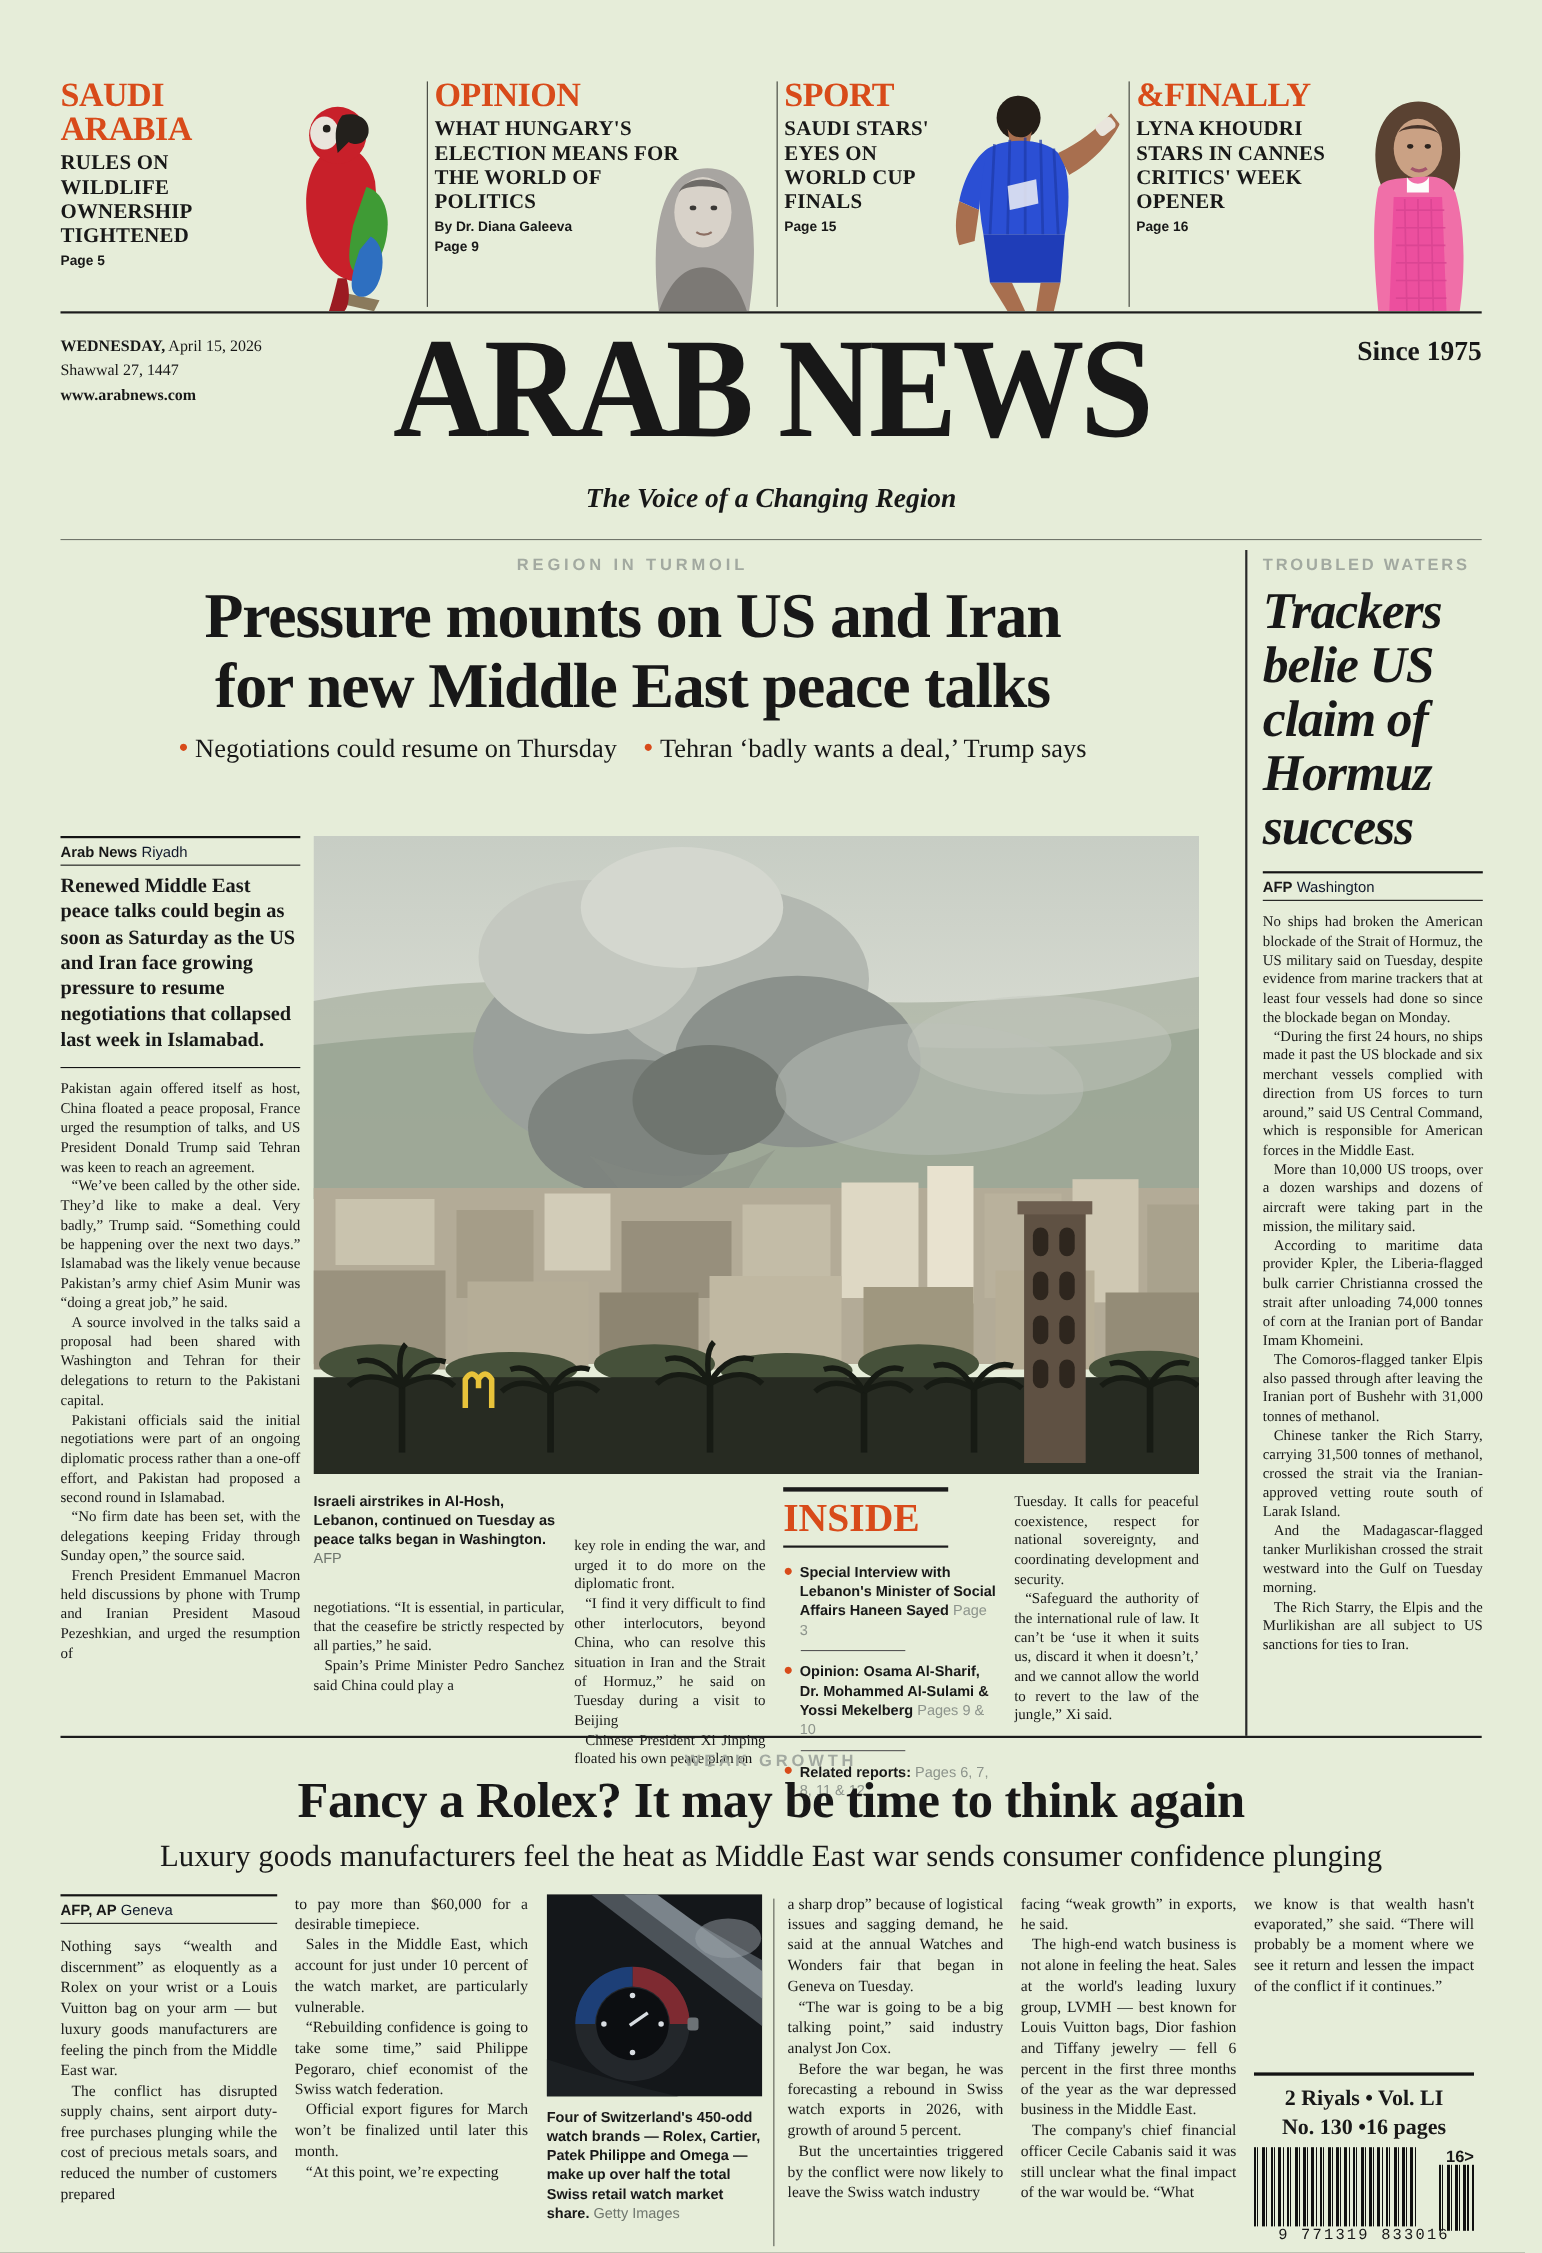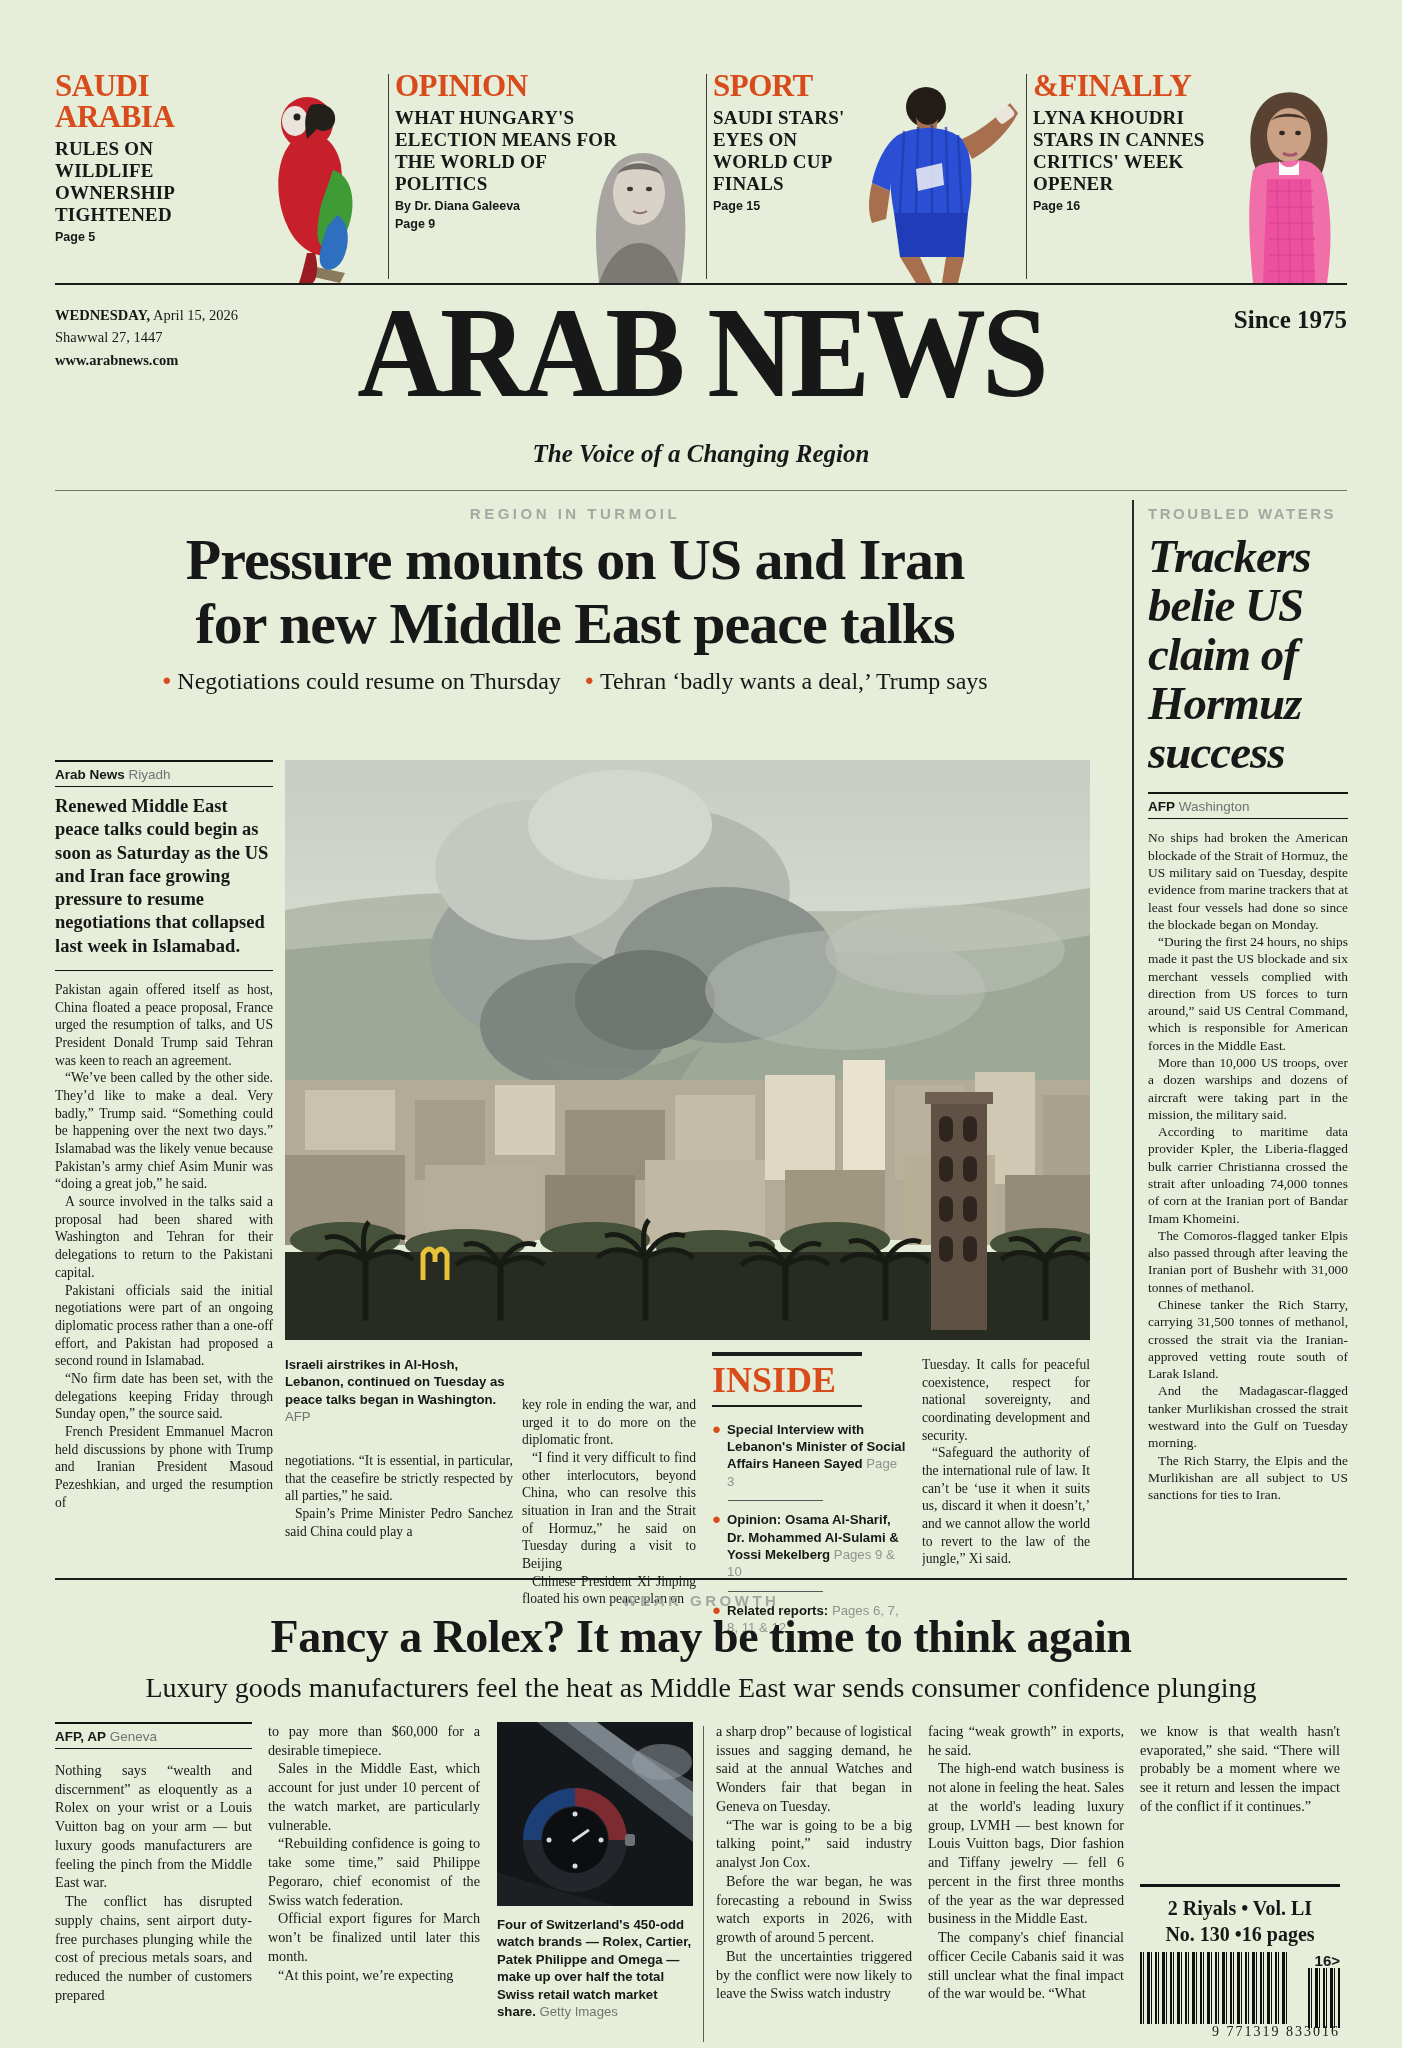--- a/index.html
+++ b/index.html
@@ -23,21 +23,21 @@
   .kicker{font-family:"Liberation Sans",sans-serif;font-weight:bold;letter-spacing:3.5px;
           color:#a2a9a0;font-size:15px;text-align:center;}
   .hl{font-weight:bold;font-size:58px;line-height:1.1;text-align:center;letter-spacing:-1px;}
   .deck{font-size:24px;text-align:center;}
   .dot{color:#d84b1a;font-size:15px;vertical-align:4px;margin-right:6px;}
   .deck-seg+.deck-seg{margin-left:18px;}
   
   .byline{border-top:2.5px solid #141414;border-bottom:1px solid #141414;padding:5px 0 4px 0;
           font-family:"Liberation Sans",sans-serif;font-size:13.5px;}
   .byline .src{font-weight:bold;}
-  .byline .loc{color:#737373;}
+  .byline .loc{color:#0f172a;}
   
   .colbody p{margin:0;text-align:justify;}
   .colbody p+p{text-indent:10px;}
   .main-body{font-size:13.6px;line-height:1.3;}
   .right-body{font-size:13.4px;line-height:1.29;}
   .bottom-body{font-size:14.2px;line-height:1.32;}
   .lead-intro{font-weight:bold;font-size:18.5px;line-height:1.26;border-bottom:1px solid #141414;
               padding:8px 0 12px 0;}
   
   .caption{font-family:"Liberation Sans",sans-serif;font-size:13.2px;line-height:1.32;font-weight:bold;}
@@ -52,21 +52,21 @@
   .inside-item .itx{font-weight:bold;}
   .inside-item .ipg{color:#8d948c;font-weight:normal;}
   
   .bot-hl{font-weight:bold;font-size:46px;line-height:1;text-align:center;letter-spacing:-.5px;}
   .bot-deck{font-size:28px;text-align:center;}
   
   .issue{border-top:3px solid #141414;padding-top:8px;text-align:center;
          font-weight:bold;font-size:20px;line-height:1.3;}
   .bars{background:repeating-linear-gradient(90deg,#101010 0 2px,transparent 2px 3px,#101010 3px 4px,
         transparent 4px 7px,#101010 7px 10px,transparent 10px 11px,#101010 11px 12px,transparent 12px 15px);}
-  .bc-num{font-size:14px;letter-spacing:2px;font-weight:normal;text-align:right;}
+  .bc-num{font-size:14px;letter-spacing:2px;font-weight:normal;text-align:center;font-family:Liberation Mono, monospace;}
   .bc-addon{font-family:"Liberation Sans",sans-serif;font-size:15px;font-weight:bold;text-align:right;}
 </style>
 </head>
 <body>
 
 <div class="sheet">
 
   <div class="teaser" style="left:55px;width:330px;">
     <div style="width:195px;">
       <div class="t-kicker">SAUDI ARABIA</div>

